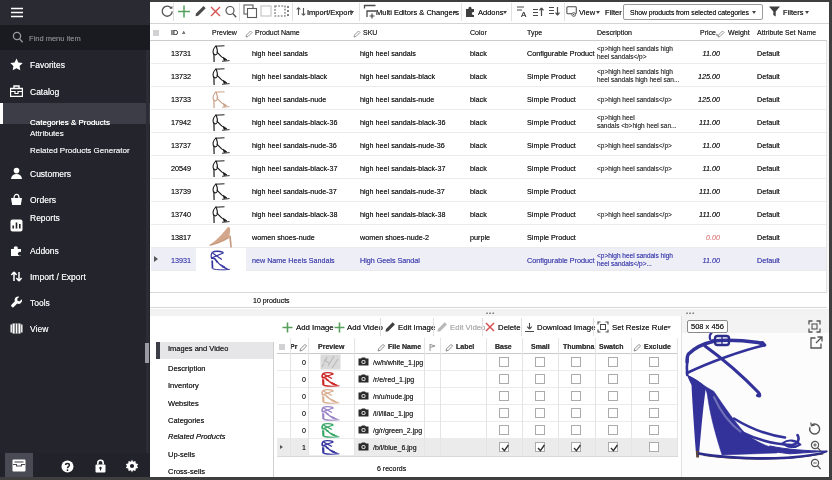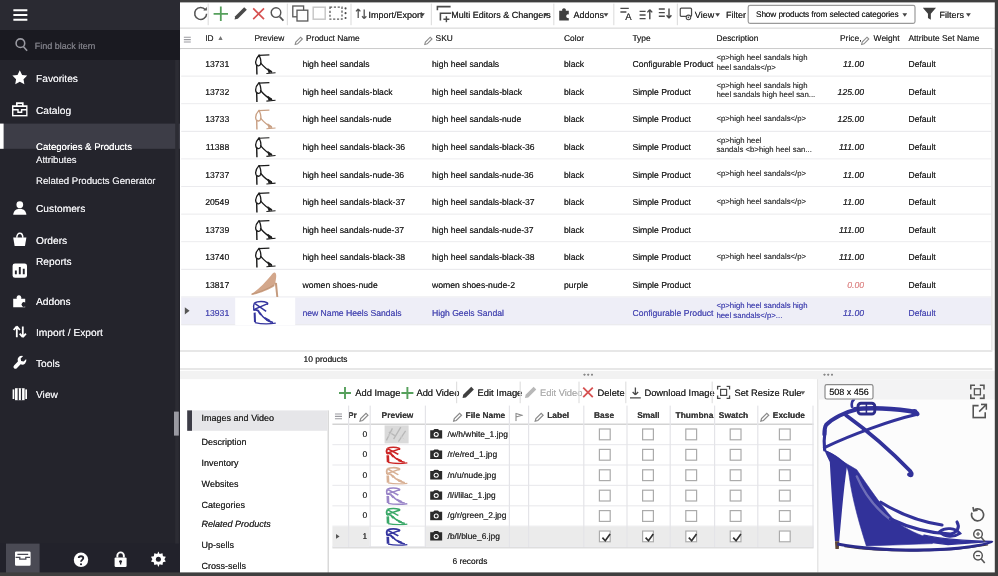--- a/index.html
+++ b/index.html
@@ -63,21 +63,21 @@
 <div id="sb-top" class="abs">
  <svg class="ico" style="left:11px;top:7px" width="12" height="11">
       <path d="M0,1.5h12M0,5.5h12M0,9.5h12" stroke="#fff" stroke-width="1.6"></path>
     </svg>
 </div>
 <div id="sb-search" class="abs">
  <svg class="ico" style="left:12px;top:6px" width="12" height="13">
       <circle cx="5" cy="5" r="3.6" fill="none" stroke="#9a9aa2" stroke-width="1.3"></circle>
       <path d="M7.6,7.9l3,3.4" stroke="#9a9aa2" stroke-width="1.3"></path>
     </svg>
- <div class="abs" style="left:29px;top:9px;font-size:7.5px;">Find black item</div>
+ <div class="abs" style="left:29px;top:9px;font-size:7.5px;">Find menu item</div>
 </div>
 <div id="sb-sel" class="abs">
     <div class="bar"></div>
   </div>
 <div class="abs sb-item" style="top:53px">
     <span class="lbl">Favorites</span>
   </div>
 <div class="abs sb-item" style="top:80px">
     <span class="lbl">Catalog</span>
   </div>
@@ -277,21 +277,21 @@
     </svg>
     <div class="gc" style="left:101px">high heel sandals-nude</div>
     <div class="gc" style="left:209px">high heel sandals-nude</div>
     <div class="gc" style="left:319px">black</div>
     <div class="gc" style="left:376px">Simple Product</div>
     <div class="gc gdesc" style="left:446px;top:9px">&lt;p&gt;high heel sandals&lt;/p&gt;</div>
     <div class="gc gprice" style="left:509px;">125.00</div>
     <div class="gc" style="left:606px">Default</div>
   </div>
 <div class="abs grow" style="top:110px">
-    <div class="gc gid">11388</div>
+    <div class="gc gid">17942</div>
     <svg class="ico" style="left:59px;top:2px" width="21" height="20" viewBox="0 0 21 20">
       <g stroke="#1c1c1c" fill="none">
         <path d="M5.5,3.2L14.5,2.8" stroke-width="1"></path>
         <path d="M5.8,3C3.5,5.5 2.6,8.5 3.4,10.6C4.3,12.4 6.6,12.2 7.2,10.4C7.9,8 6.8,4.8 6,3Z" stroke-width="1.1"></path>
         <path d="M3.9,10.8L4.1,19" stroke-width="1.2"></path>
         <path d="M6.9,9.2C9.5,12.3 13,15.5 16.8,17.3" stroke-width="1.1"></path>
         <path d="M13.2,14.2l3.4,2.3l-2.6,1.2z" fill="#1c1c1c" stroke-width="0.6"></path>
         <path d="M12,18.3L19.6,17.6" stroke-width="0.9"></path>
       </g>
     </svg>

